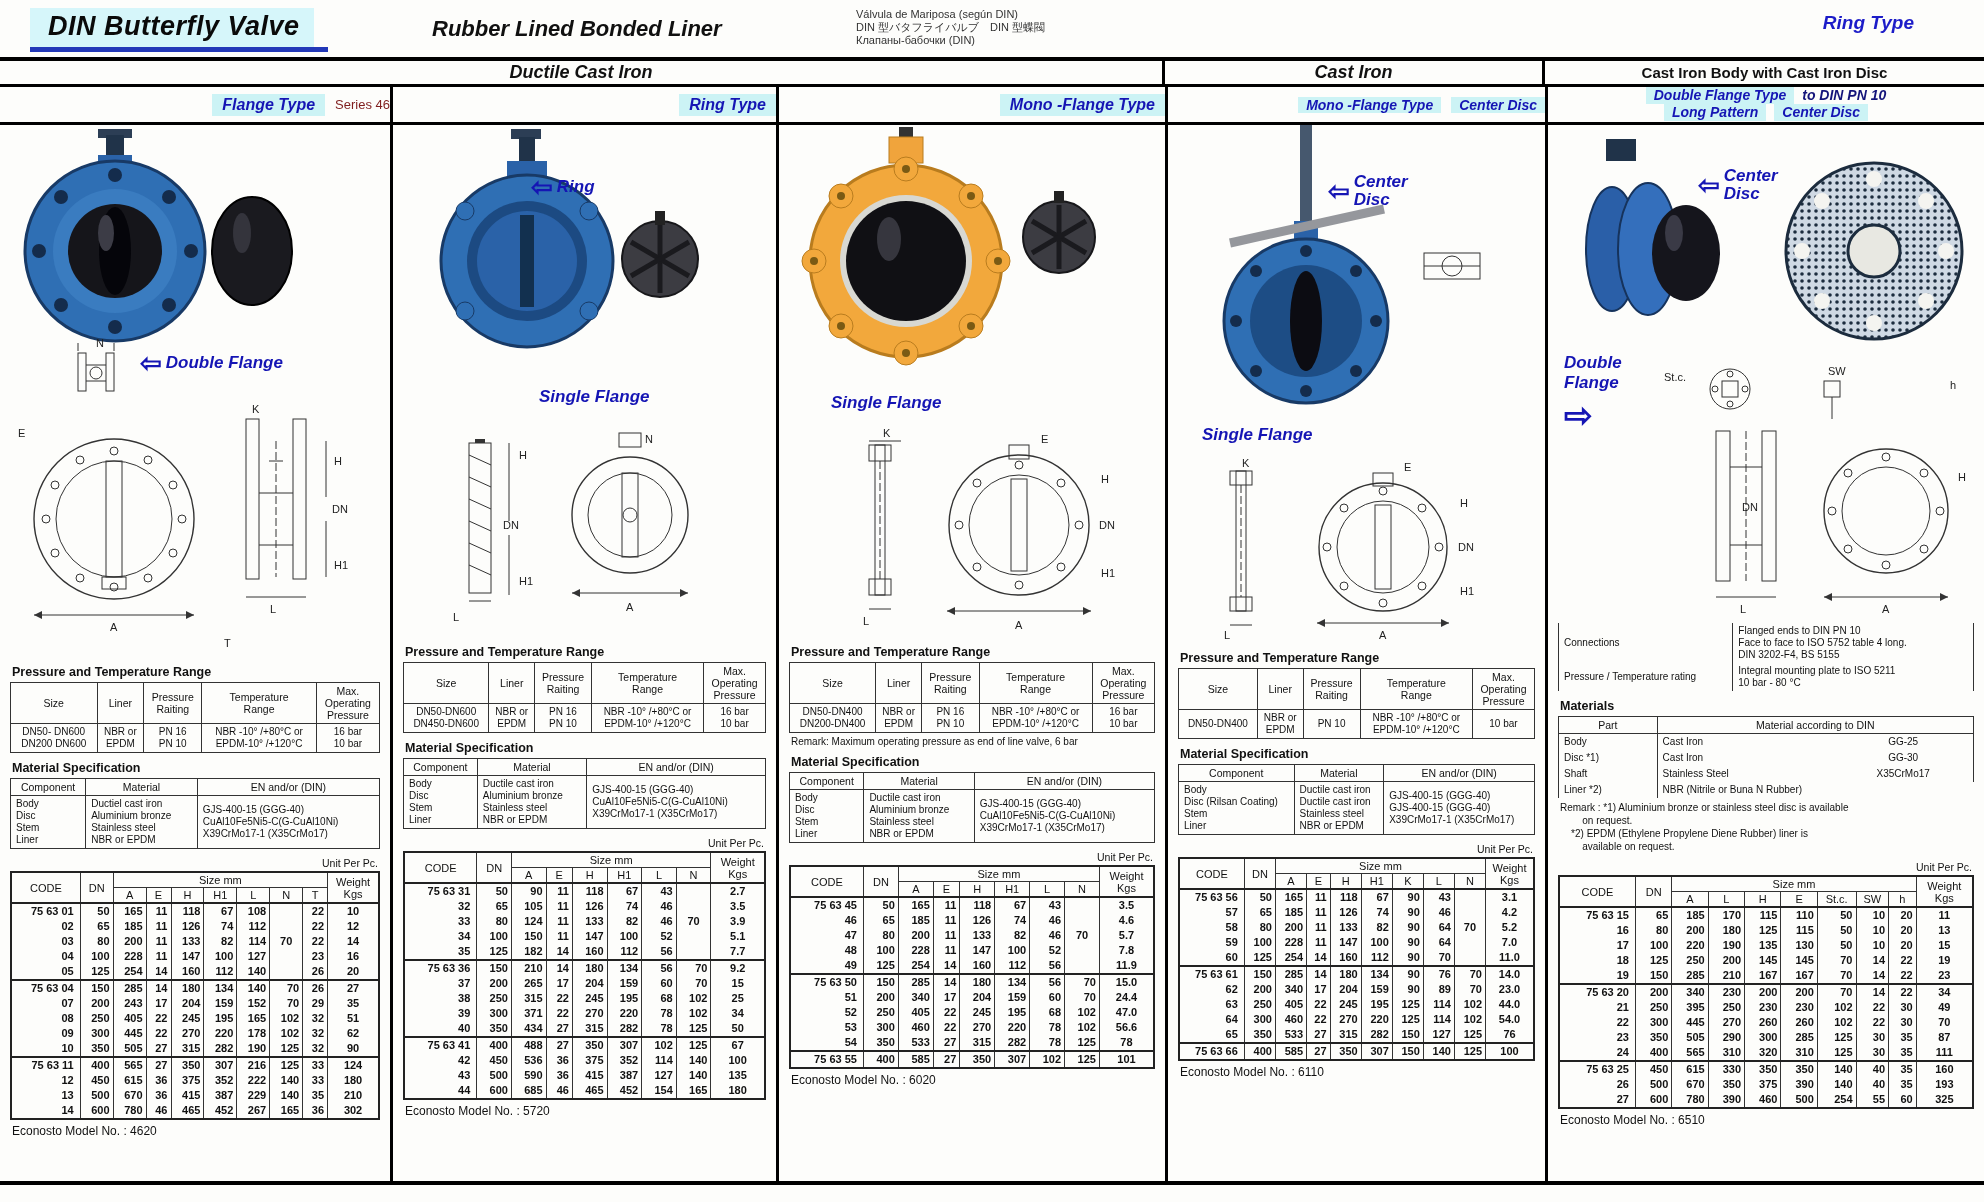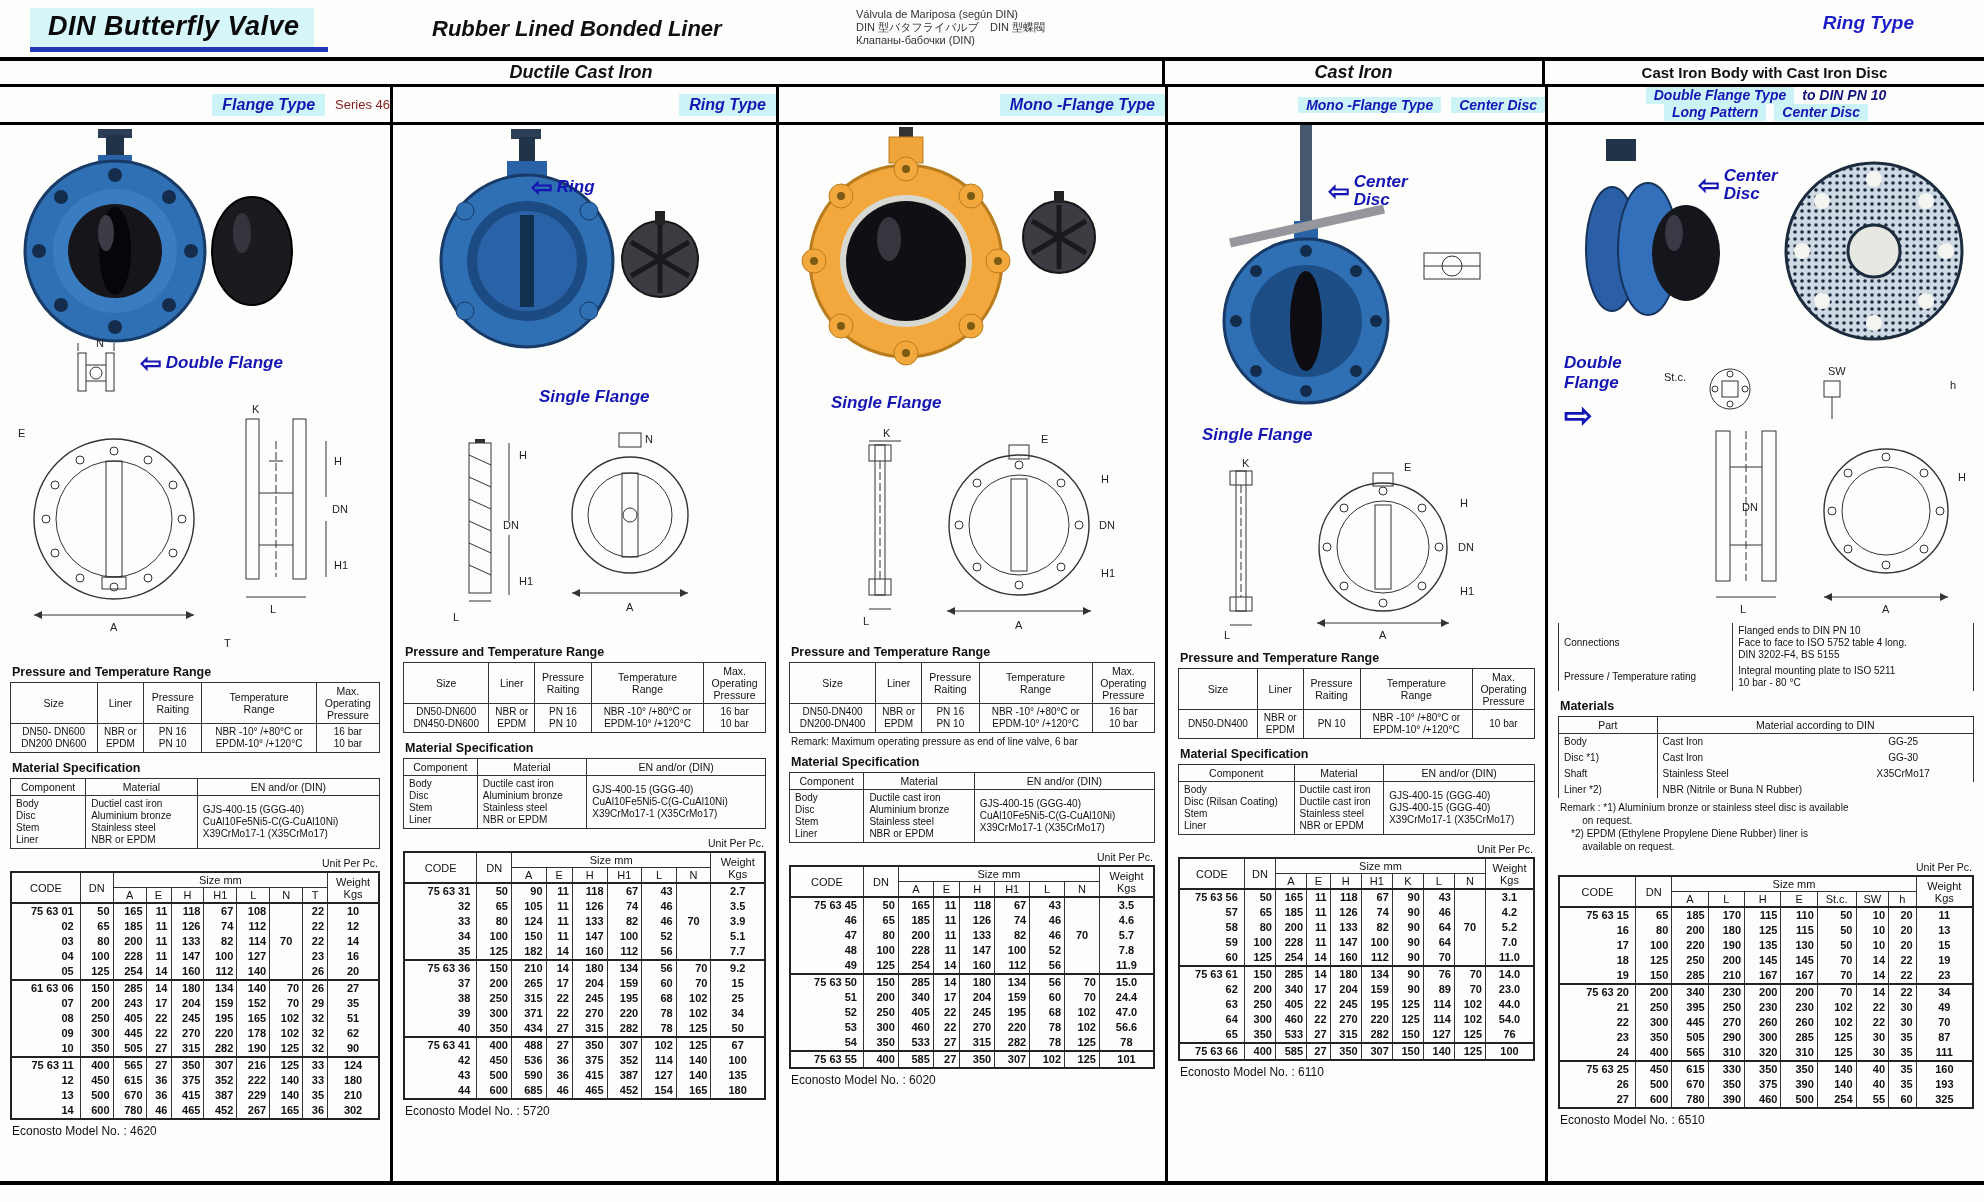--- a/index.html
+++ b/index.html
@@ -289,21 +289,21 @@
                 <td>125</td>
                 <td>254</td>
                 <td>14</td>
                 <td>160</td>
                 <td>112</td>
                 <td>140</td>
                 <td>26</td>
                 <td>20</td>
               </tr>
               <tr class="grp-first">
-                <td class="code-c">61 63 06</td>
+                <td class="code-c">75 63 04</td>
                 <td>150</td>
                 <td>285</td>
                 <td>14</td>
                 <td>180</td>
                 <td>134</td>
                 <td>140</td>
                 <td>70</td>
                 <td>26</td>
                 <td>27</td>
               </tr>

